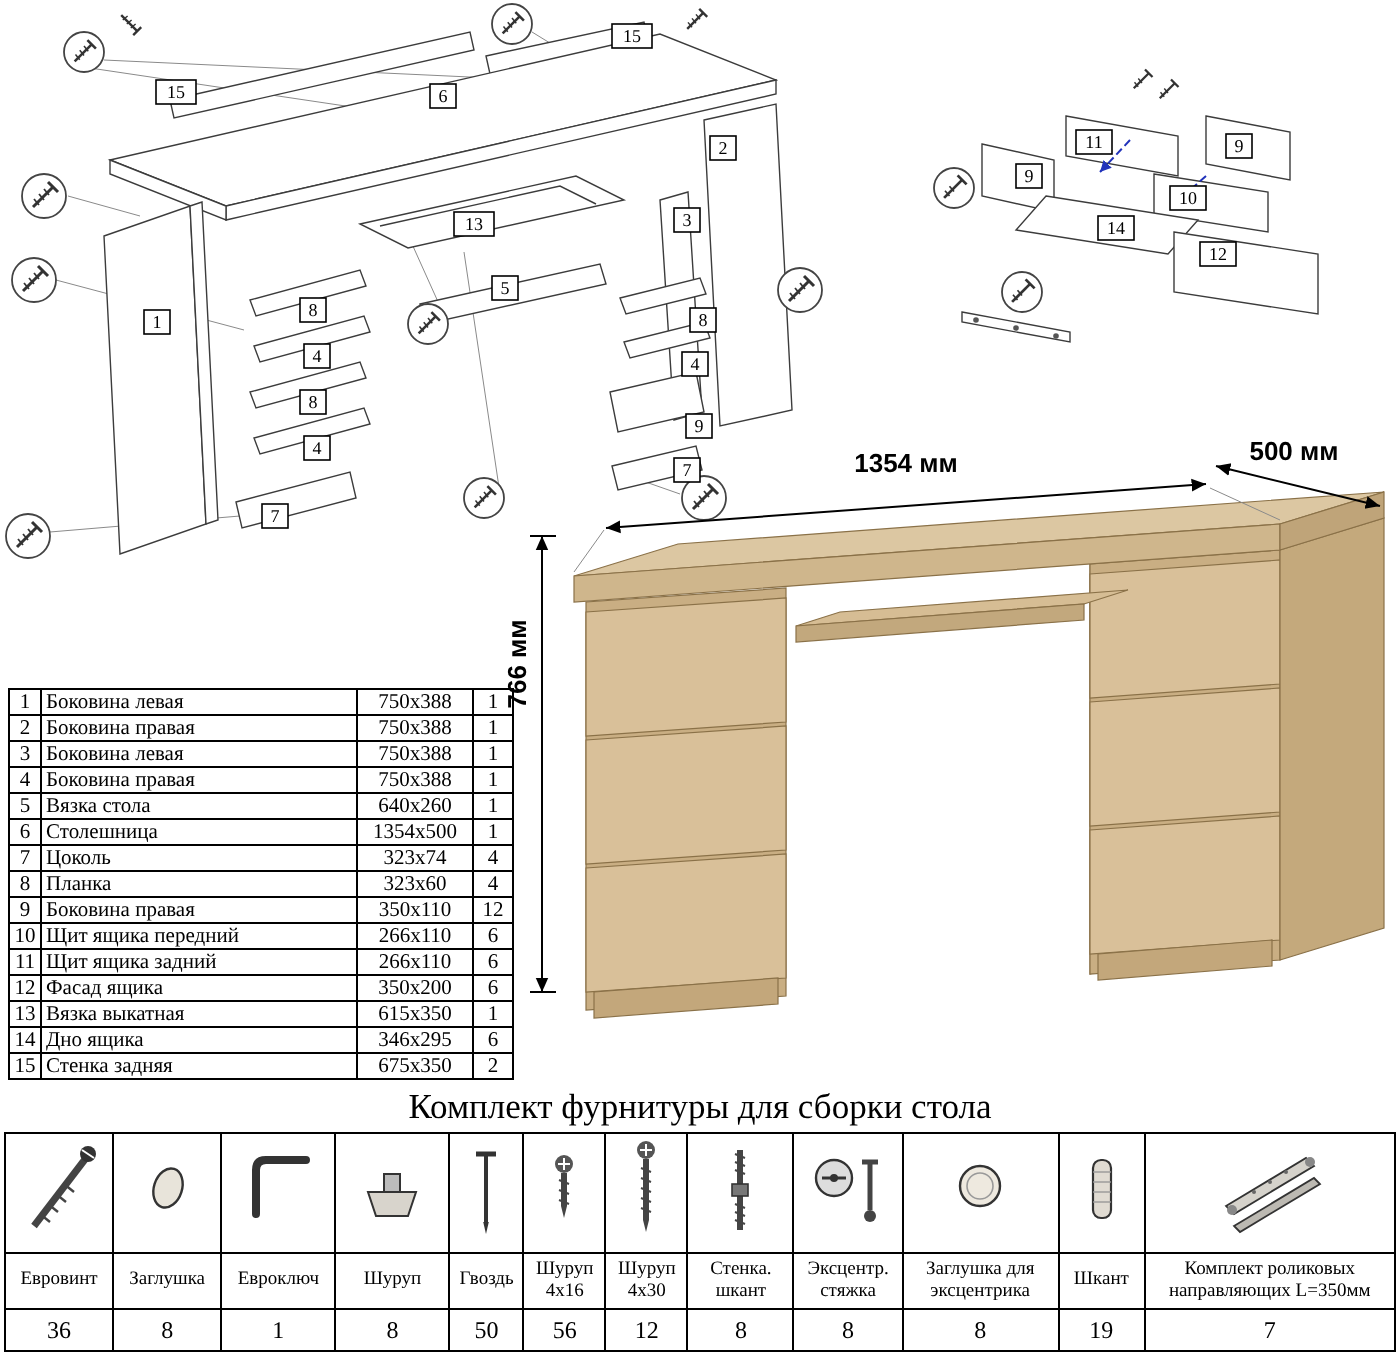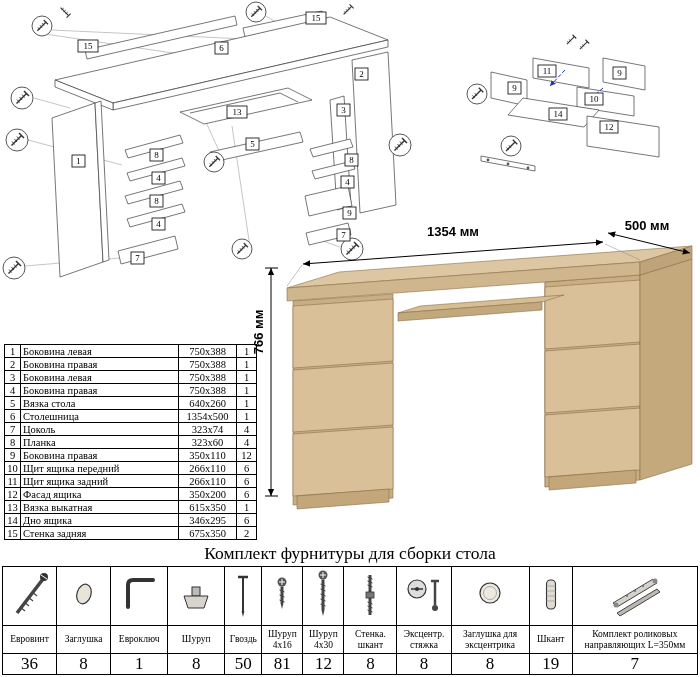--- a/index.html
+++ b/index.html
@@ -26,21 +26,21 @@
 
   
   .title{position:absolute;top:543px;left:0;width:100%;text-align:center;
          font-size:17.5px;font-weight:normal;margin:0;}
 
   
   table.hw{border-collapse:collapse;table-layout:fixed;width:696px;}
   table.hw td{border:1px solid #000;text-align:center;vertical-align:middle;padding:0;overflow:hidden;}
   td.hw-icon{height:56px;}
   td.hw-name{font-size:9.5px;line-height:1.08;height:27px;padding:1px 1px;}
-  td.hw-qty{font-size:17px;height:20px;}
+  td.hw-qty{font-size:12px;height:20px;}
 </style>
 </head>
 <body>
 
 <div id="screen">
 
   <svg class="abs" style="left:0;top:0" width="452" height="346" viewBox="0 0 452 346">
     <defs>
       <g id="scrA">
         <line x1="-5.5" y1="5.5" x2="4.5" y2="-4.5" class="sg"></line>
@@ -547,21 +547,21 @@
         <td class="hw-name">Заглушка для эксцентрика</td>
         <td class="hw-name">Шкант</td>
         <td class="hw-name">Комплект роликовых направляющих L=350мм</td>
       </tr>
       <tr>
         <td class="hw-qty">36</td>
         <td class="hw-qty">8</td>
         <td class="hw-qty">1</td>
         <td class="hw-qty">8</td>
         <td class="hw-qty">50</td>
-        <td class="hw-qty">81</td>
+        <td class="hw-qty">56</td>
         <td class="hw-qty">12</td>
         <td class="hw-qty">8</td>
         <td class="hw-qty">8</td>
         <td class="hw-qty">8</td>
         <td class="hw-qty">19</td>
         <td class="hw-qty">7</td>
       </tr>
     </tbody>
   </table>
 

